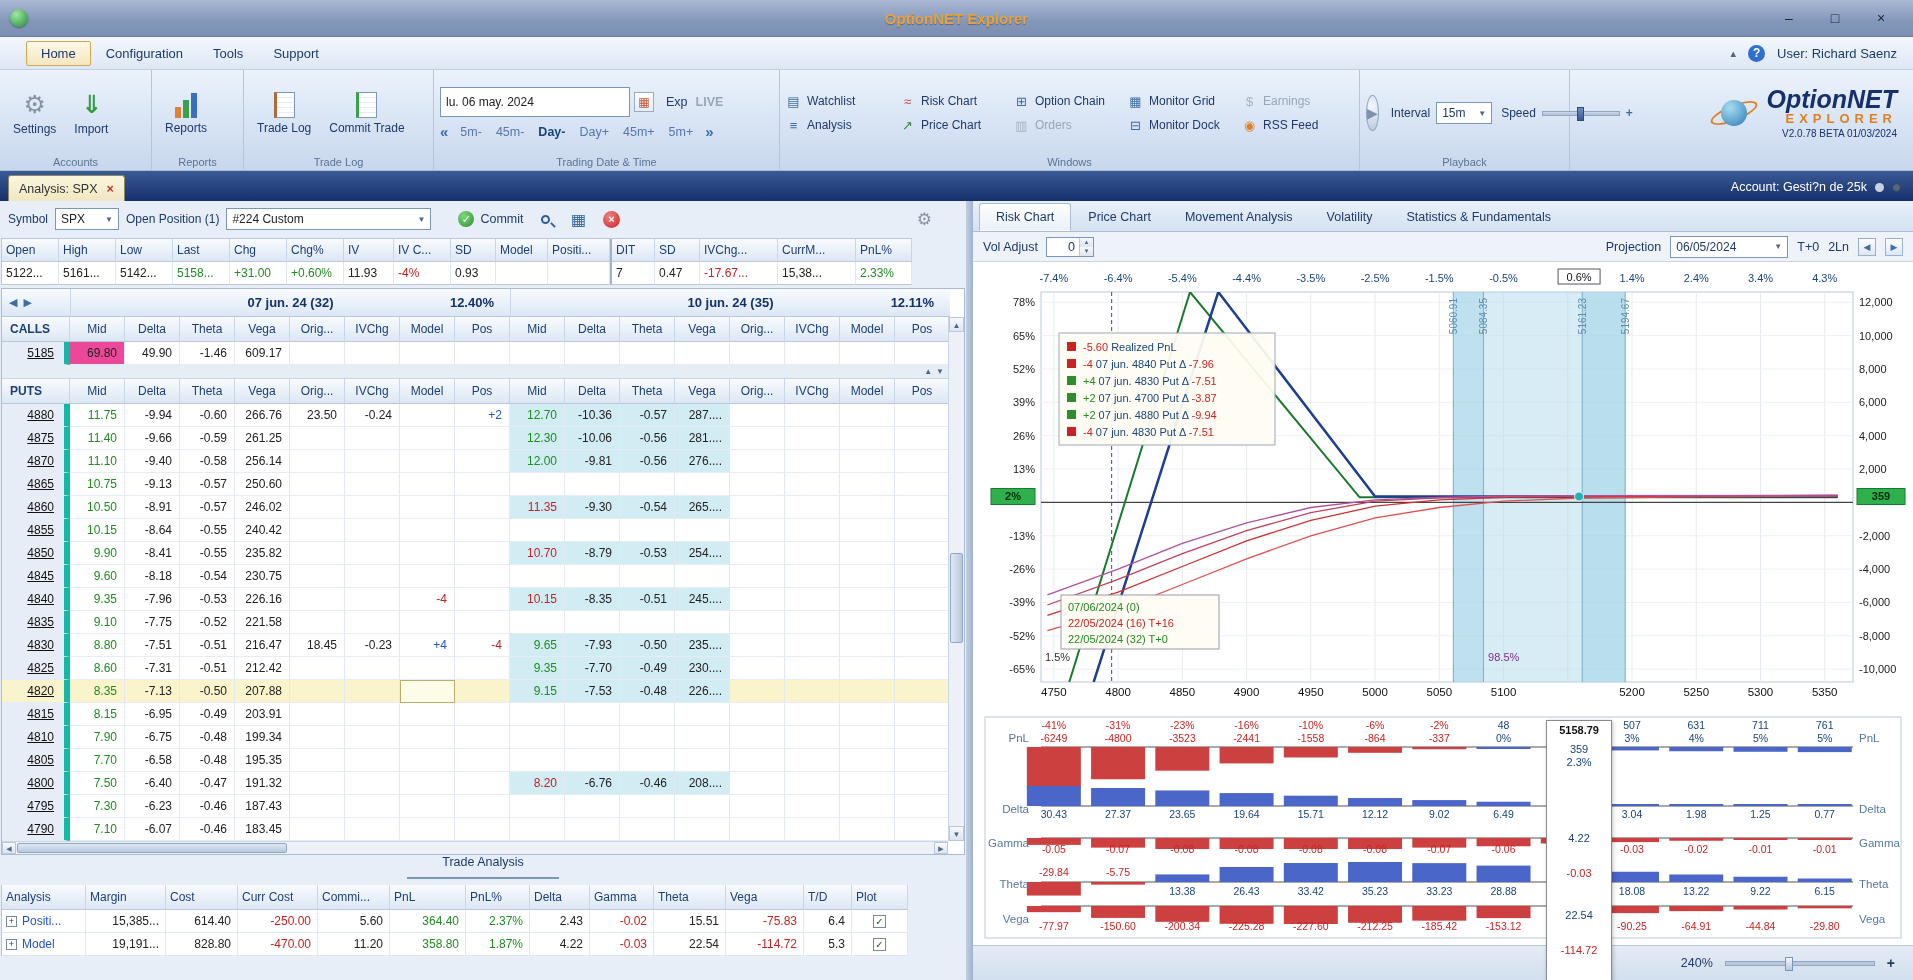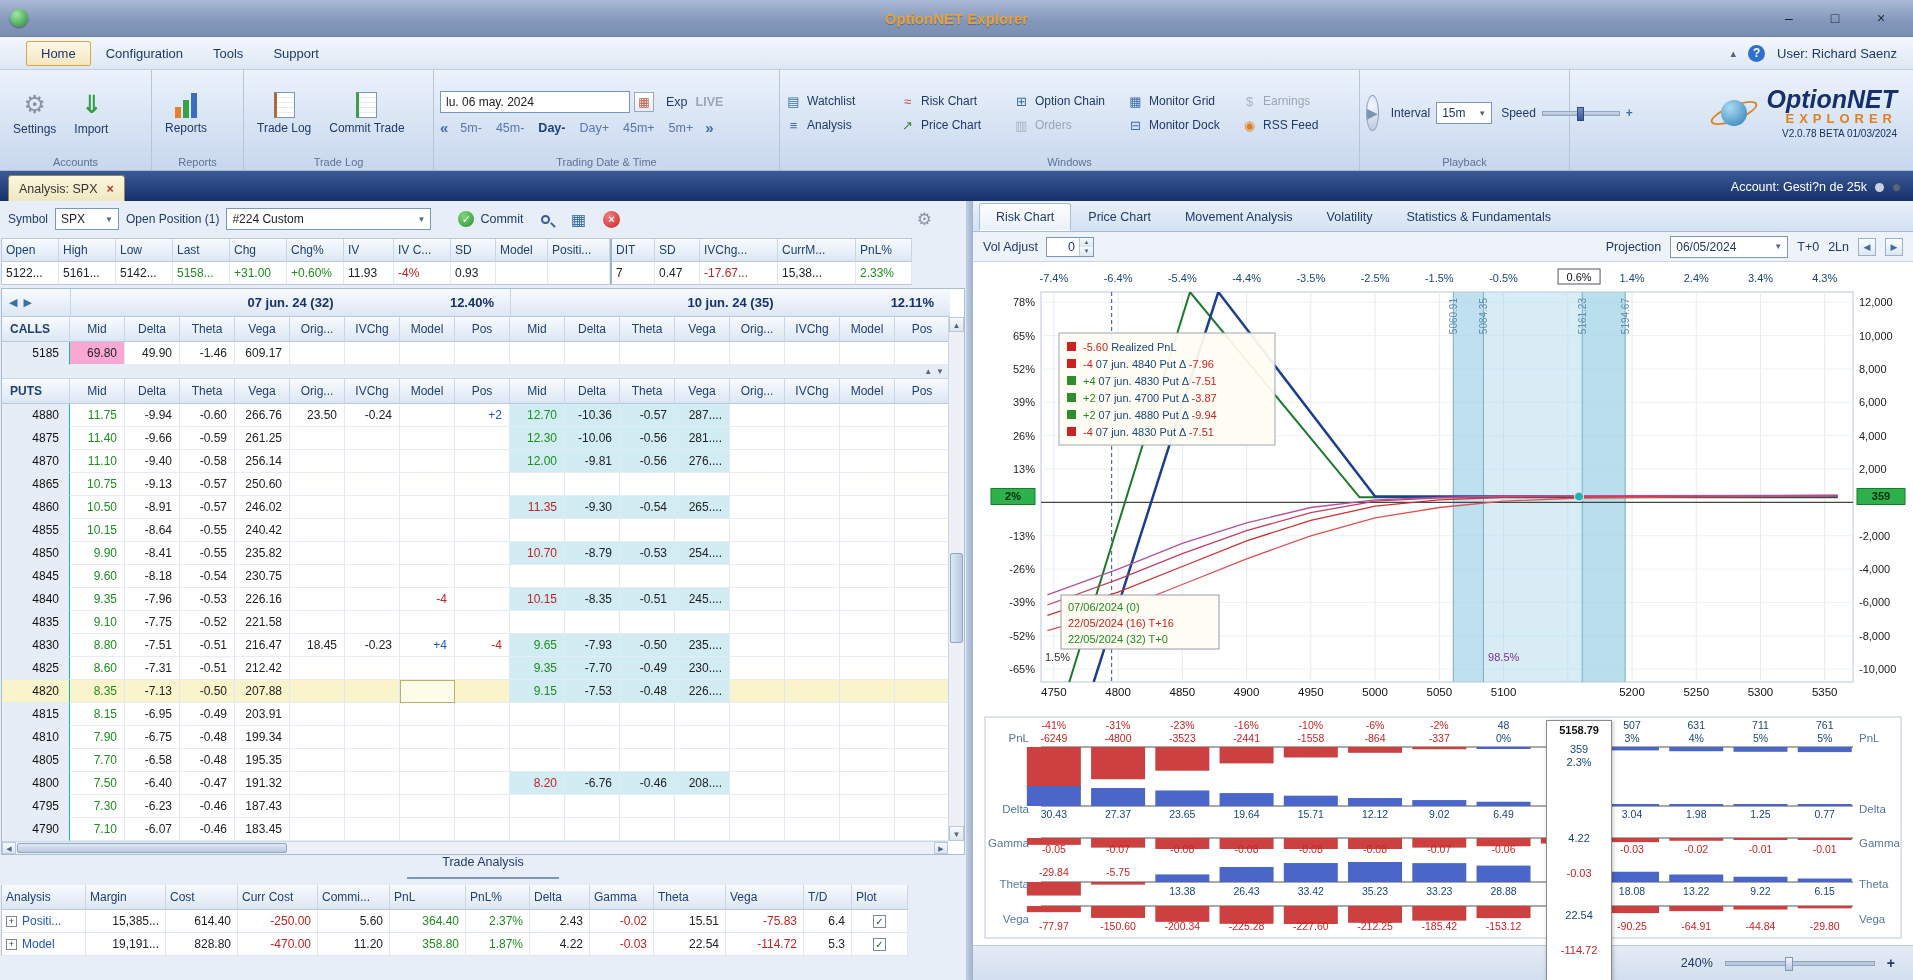--- a/index.html
+++ b/index.html
@@ -34,21 +34,21 @@
 .gearicon{color:#8a93a3;}
 .importicon{color:#2e9e3e;font-weight:bold;}
 .barsicon{display:flex;align-items:flex-end;gap:2px;height:26px;padding-top:2px;}
 .barsicon i{display:block;width:6px;background:#e0a030;}
 .barsicon i:nth-child(1){height:11px;background:#e08030;}
 .barsicon i:nth-child(2){height:18px;background:#3aa04a;}
 .barsicon i:nth-child(3){height:25px;background:#3a6ec0;}
 .docicon{width:21px;height:26px;background:repeating-linear-gradient(#fff,#fff 4px,#cdd9ea 5px);border:1px solid #7a96b8;border-left:3px solid #b06a3a;}
 .docicon.commit{border-left:3px solid #3aa04a;}
 .dt-row1{display:flex;align-items:center;gap:4px;}
-.dt-date{width:190px;height:22px;border:1px solid #7a96b8;padding:0 5px;font-family:"Liberation Sans",sans-serif;font-size:12px;color:#222;background:#fff;}
+.dt-date{width:190px;height:30px;border:1px solid #7a96b8;padding:0 5px;font-family:"Liberation Sans",sans-serif;font-size:12px;color:#222;background:#fff;}
 .dt-cal{width:20px;height:20px;border:1px solid #9ab;background:linear-gradient(#fff,#e4ecf6);color:#c05a3a;text-align:center;line-height:19px;font-size:12px;}
 .dt-exp{color:#1d3a6b;margin-left:8px;font-size:12.5px;}
 .dt-live{color:#9aa6b8;font-weight:bold;margin-left:4px;font-size:12.5px;}
 .dt-row2{display:flex;align-items:center;gap:12px;color:#5577aa;font-size:12.5px;}
 .chev{color:#3a6ea5;font-weight:bold;font-size:15px;line-height:12px;}
 .dt-nav-item{color:#5577aa;}
 .dt-nav-item.strong{color:#17457c;font-weight:bold;}
 .win-row{display:flex;gap:2px;}
 .win-item{display:flex;align-items:center;gap:6px;width:112px;color:#1d3a6b;font-size:12px;white-space:nowrap;}
 .win-item.disabled{color:#9aa6b6;}
@@ -114,27 +114,27 @@
 .chain-inner{margin-right:16px;}
 .exp-row{display:grid;grid-template-columns:68px 440px 440px;height:28px;}
 .exp-nav{display:flex;align-items:center;gap:6px;padding-left:7px;background:linear-gradient(#f8fbfe,#dce7f4);border-bottom:1px solid #b9c8dd;color:#3a6ea5;font-size:11px;}
 .exp-cell{display:flex;align-items:center;justify-content:center;position:relative;font-weight:bold;color:#16306b;font-size:13px;background:linear-gradient(#f8fbfe,#dce7f4);border-left:1px solid #c9d6e8;border-bottom:1px solid #b9c8dd;}
 .exp-iv{position:absolute;right:16px;}
 .cols-row{display:grid;grid-template-columns:68px repeat(16,27.5px);grid-template-columns:68px repeat(16,55px);height:25px;}
 .ch{background:linear-gradient(#f8fbfe,#dce7f4);border-right:1px solid #c9d6e8;border-bottom:1px solid #b9c8dd;color:#1d3f77;text-align:center;line-height:24px;font-size:12px;overflow:hidden;white-space:nowrap;}
 .ch.side-label{text-align:left;padding-left:8px;font-weight:bold;}
 .crow{display:grid;grid-template-columns:68px repeat(16,55px);height:23px;}
 .cc{border-right:1px solid #e2e9f2;border-bottom:1px solid #e6ecf4;text-align:right;padding-right:7px;line-height:22px;font-size:12px;white-space:nowrap;overflow:hidden;background:#fff;}
-.cc.strike{background:#e7edf6;padding-right:10px;color:#111;border-right:1px solid #14b8a6;}
+.cc.strike{background:#e7edf6;padding-right:10px;color:#111;border-right:6px solid #14b8a6;text-decoration:underline;}
 .cc.mid-g{color:#1e8e1e;}
 .cc.mid-r{color:#c22222;}
 .cc.cyan{background:#d2ecf4;}
 .cc.pos-b{color:#2255cc;}
 .cc.pos-r{color:#c22222;}
-.cc.amber{background:#f9a8d4;color:#222;}
+.cc.amber{background:#ec4899;color:#222;}
 .crow.selected .cc:not(.cyan){background:#faf4cc;}
 .crow.selected .cc.editing{background:#fdfce8;border:1px solid #b9ae6a;}
 .scroll-strip{height:14px;background:#e7edf5;border-bottom:1px solid #c9d6e8;position:relative;}
 .ss-btns{position:absolute;right:4px;top:0;display:flex;gap:4px;color:#50657f;font-size:8px;line-height:13px;}
 .chain-vscroll{position:absolute;top:28px;right:0;bottom:13px;width:16px;background:#edf1f7;border-left:1px solid #c9d6e8;}
 .vs-btn{height:15px;text-align:center;font-size:8px;color:#50657f;line-height:15px;background:linear-gradient(#f6f9fd,#dce5f0);border:1px solid #b9c8dd;}
 .vs-btn.down{position:absolute;bottom:0;left:0;right:0;}
 .vs-thumb{position:absolute;top:45%;left:1px;right:1px;height:90px;background:linear-gradient(90deg,#dfe8f4,#b9c9de);border:1px solid #8fa6c2;border-radius:2px;}
 .chain-hscroll{position:absolute;bottom:0;left:0;right:16px;height:13px;background:#edf1f7;border-top:1px solid #c9d6e8;}
 .hs-btn{position:absolute;left:0;top:0;bottom:0;width:14px;text-align:center;font-size:7px;color:#50657f;line-height:12px;background:linear-gradient(#f6f9fd,#dce5f0);border:1px solid #b9c8dd;}

